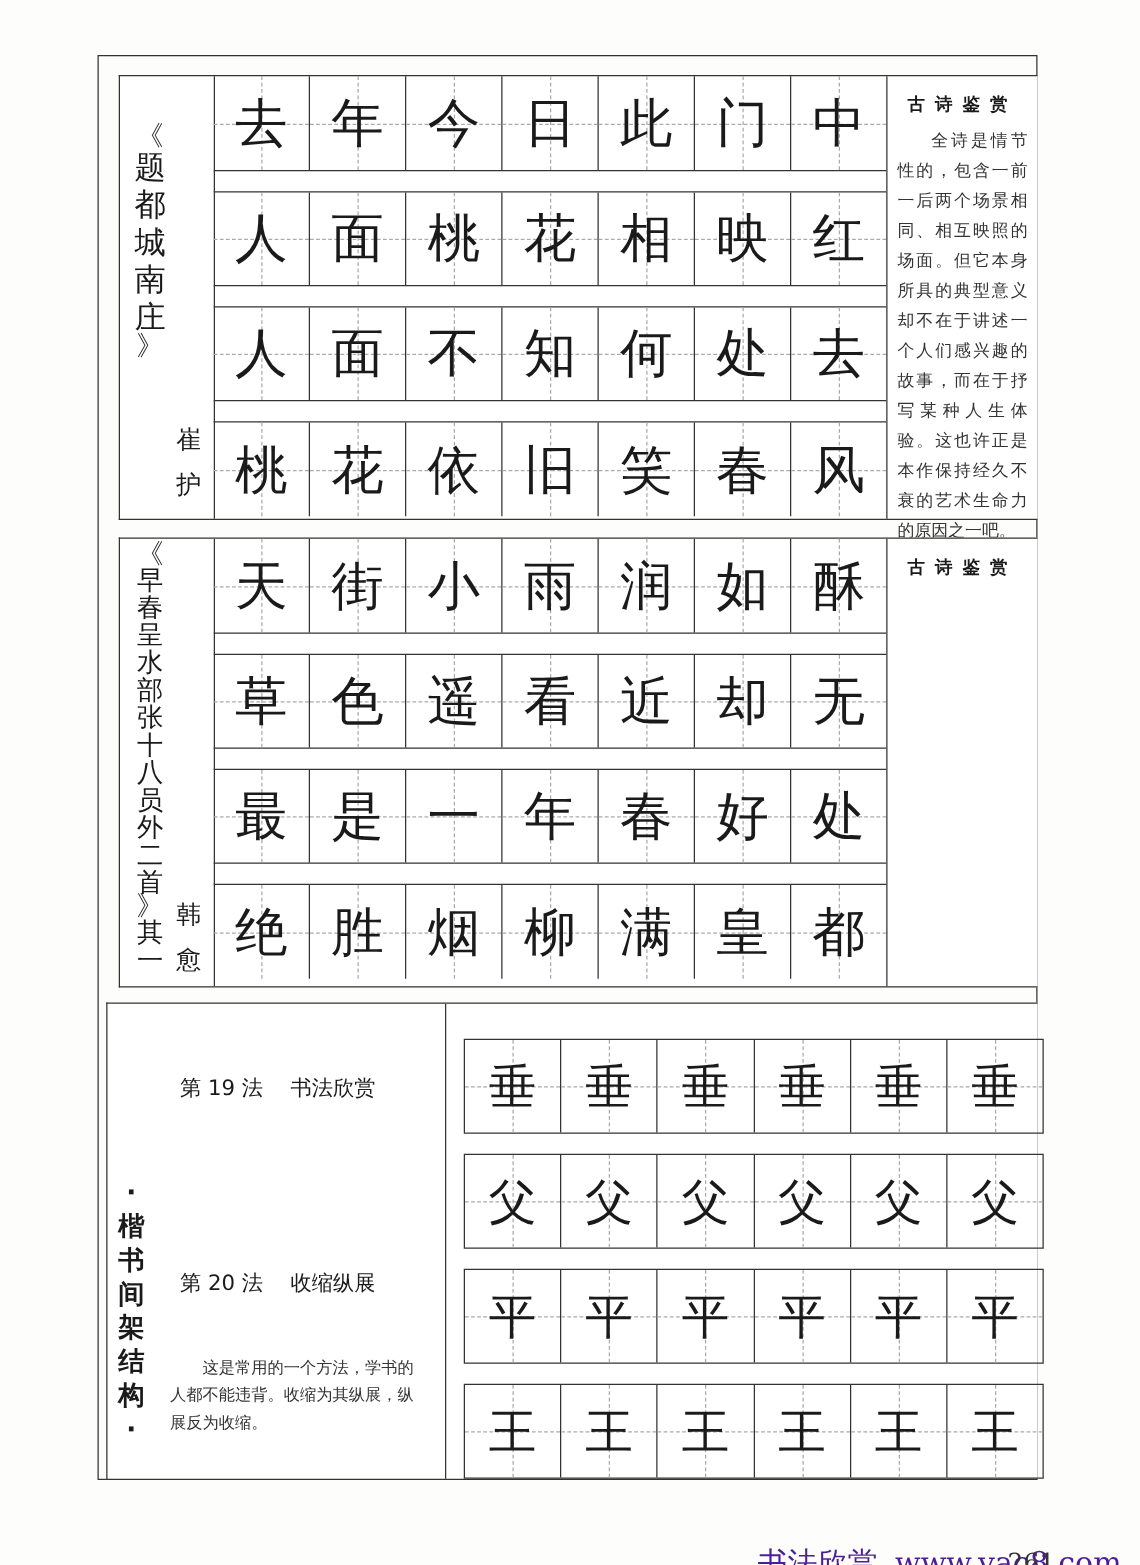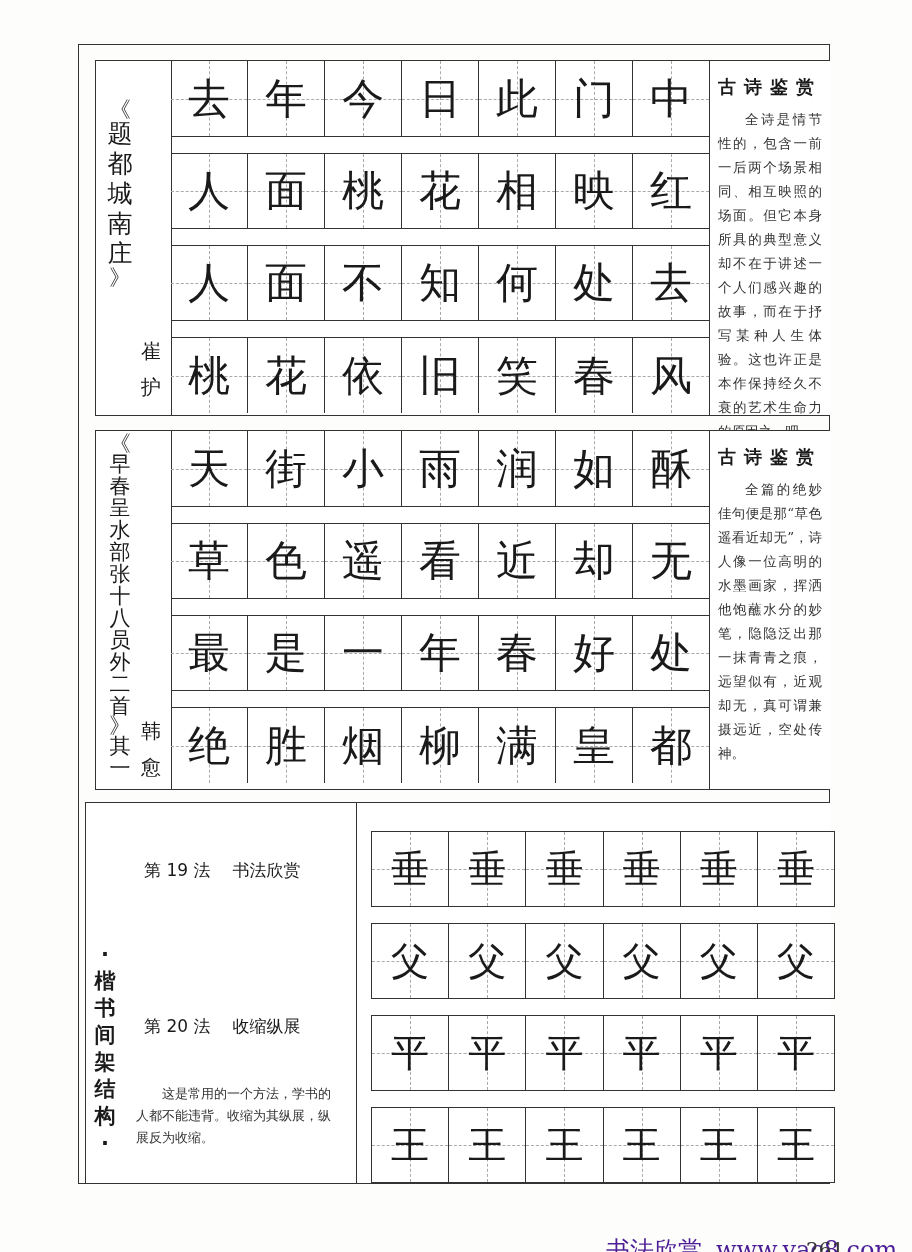--- a/index.html
+++ b/index.html
@@ -55,21 +55,21 @@
       border-left: 1px dashed #aaa;
     }
     .cell span { position: relative; z-index: 1; }
 
     .note-col {
       position: absolute; left: 613px; top: 0; bottom: 0; right: 0;
       border-left: 1.5px solid #333; padding: 10px 8px 0 8px; box-sizing: border-box;
     }
     .note-title {
       font-family: "DejaVu Sans", sans-serif; font-weight: bold;
-      font-size: 18px; letter-spacing: 8px; text-align: center; margin: 4px 0 8px 0;
+      font-size: 14px; letter-spacing: 8px; text-align: center; margin: 4px 0 8px 0;
     }
     .note-body {
       font-size: 13.5px; line-height: 24px; text-indent: 2em; text-align: justify;
       color: #333;
     }
 
     .method-col {
       position: absolute; left: 0; top: 0; bottom: 0; width: 270px;
       border-right: 1.5px solid #333;
     }
@@ -340,21 +340,20 @@
       <div class="cell">
           <span>皇</span>
         </div>
       <div class="cell">
           <span>都</span>
         </div>
     </div>
   </div>
   <div class="note-col">
     <div class="note-title">古诗鉴赏</div>
-    <div class="note-body">全篇的绝妙佳句便是那“草色遥看近却无”，诗人像一位高明的水墨画家，挥洒他饱蘸水分的妙笔，隐隐泛出那一抹青青之痕，远望似有，近观却无，真可谓兼摄远近，空处传神。</div>
   </div>
 </div>
 
 <div class="section sec3">
   <div class="method-col">
     <div class="side-label">
       <span>·</span>
       <span>楷</span>
       <span>书</span>
       <span>间</span>

